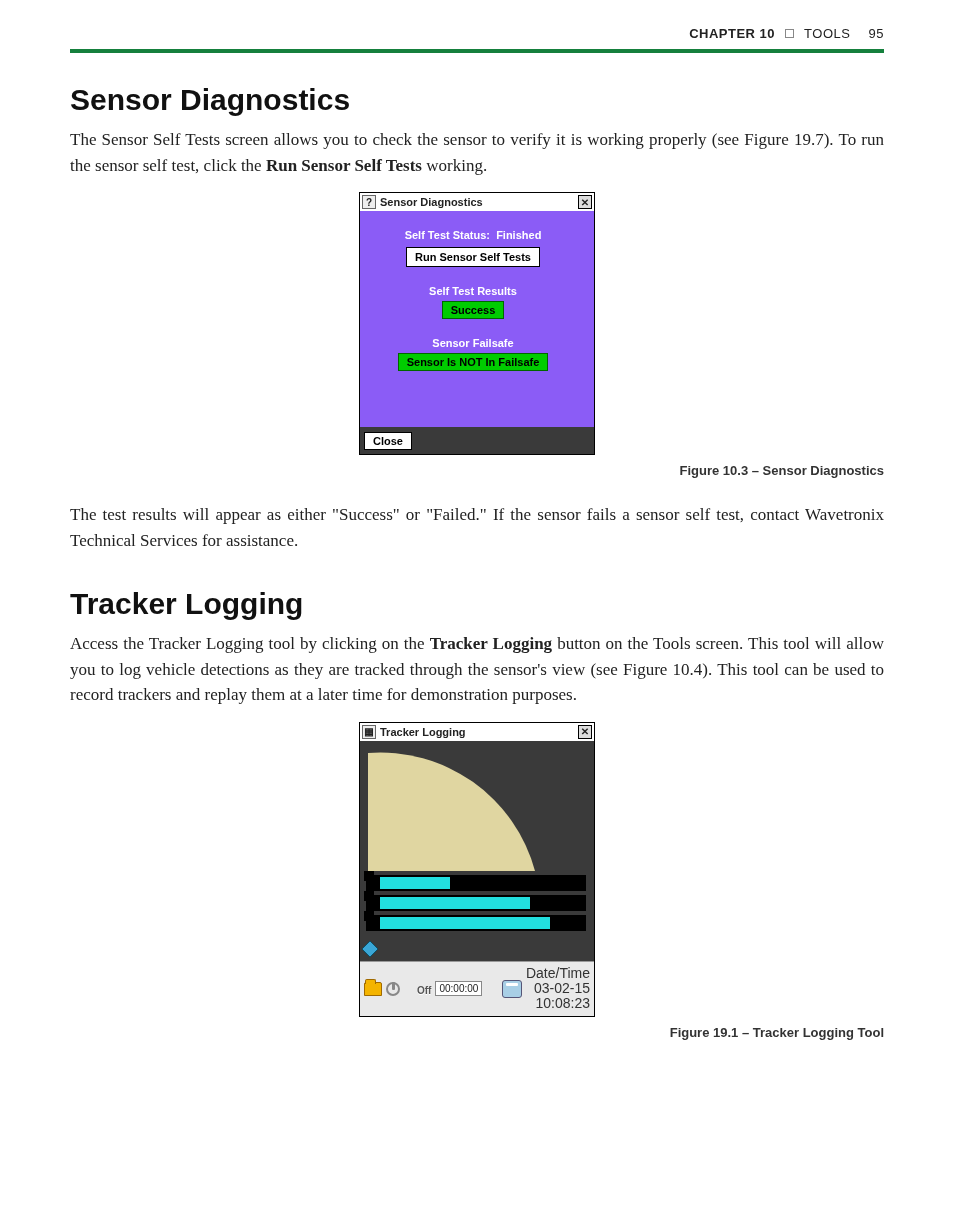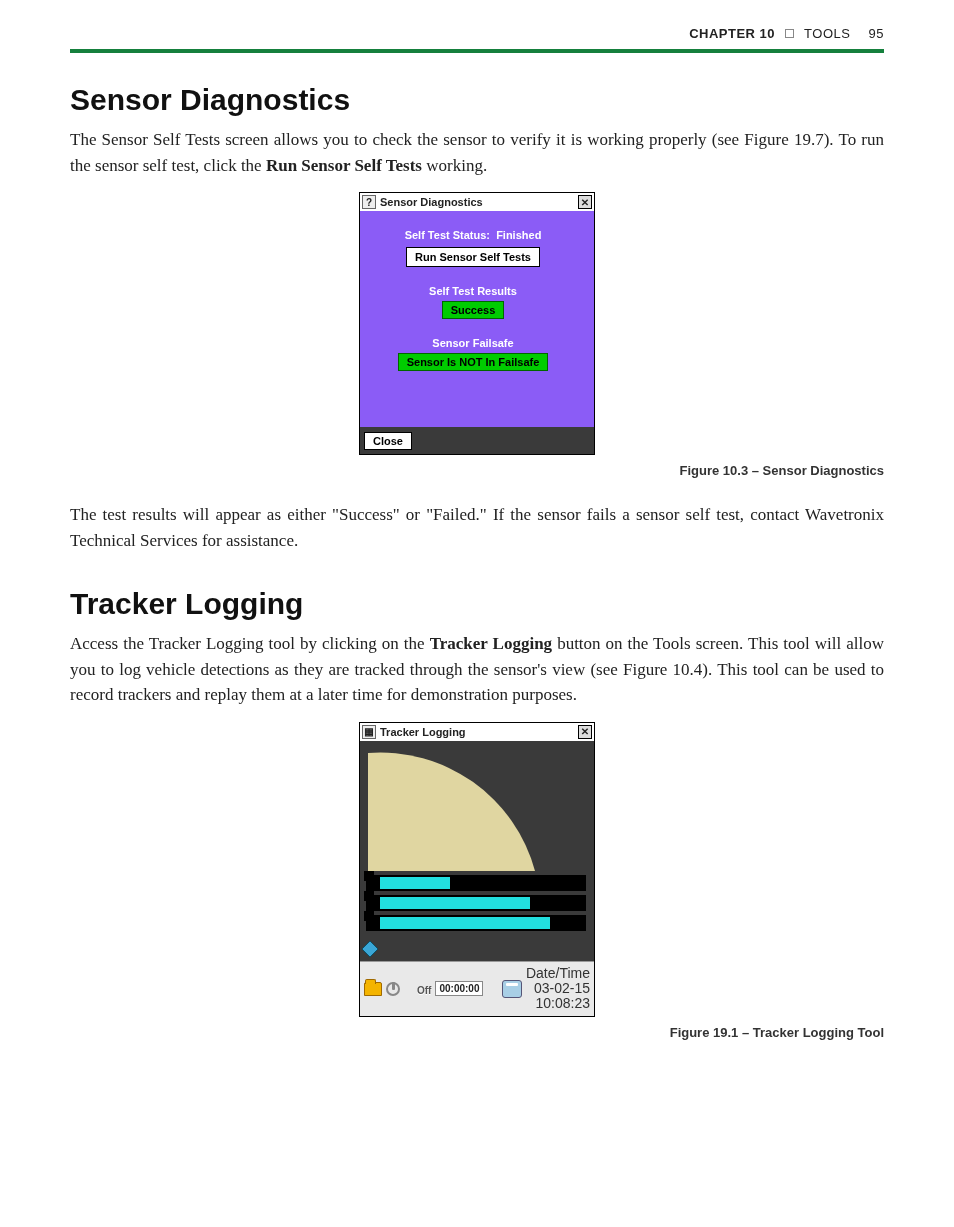--- a/index.html
+++ b/index.html
@@ -110,21 +110,21 @@
   .dlg2 .toolbar {
     background:#e9e9e9; border-top:1px solid #999;
     display:flex; align-items:center; padding:4px; gap:4px; font-size:9px;
   }
   .folder { width:18px; height:14px; background:#f4b400; border:1px solid #a06a00; border-radius:2px 2px 0 0; position:relative; }
   .folder::before { content:""; position:absolute; top:-4px; left:0; width:9px; height:4px; background:#f4b400; border:1px solid #a06a00; border-bottom:none; border-radius:2px 2px 0 0;}
   .offbadge { display:flex; align-items:flex-end; gap:17px; }
   .offcircle { width:14px; height:14px; border:2px solid #888; border-radius:50%; position:relative;}
   .offcircle::after { content:""; position:absolute; width:3px; height:8px; background:#888; top:-2px; left:3.5px; border-radius:1px;}
   .offtext { font-weight:bold; color:#555; font-size:10px; text-shadow:0 1px #fff; }
-  .timebox { background:#fff; border:1px solid #888; padding:1px 3px; font-weight:bold; font-size:10px; }
+  .timebox { background:#fff; border:1px solid #888; padding:1px 3px; font-weight:normal; font-size:10px; }
   .disk { width:20px; height:18px; background:#a8cfe6; border:1px solid #557; border-radius:3px; position:relative; }
   .disk::before{content:"";position:absolute;top:2px;left:3px;right:3px;height:3px;background:#fff;border-radius:1px;}
   .dtblock { font-size:14px; line-height:1.1; text-align:right; color:#333;}
 </style>
 </head>
 <body>
 
 <div class="header">
   <span class="chapter">CHAPTER 10</span>
   <span class="sq"></span>

